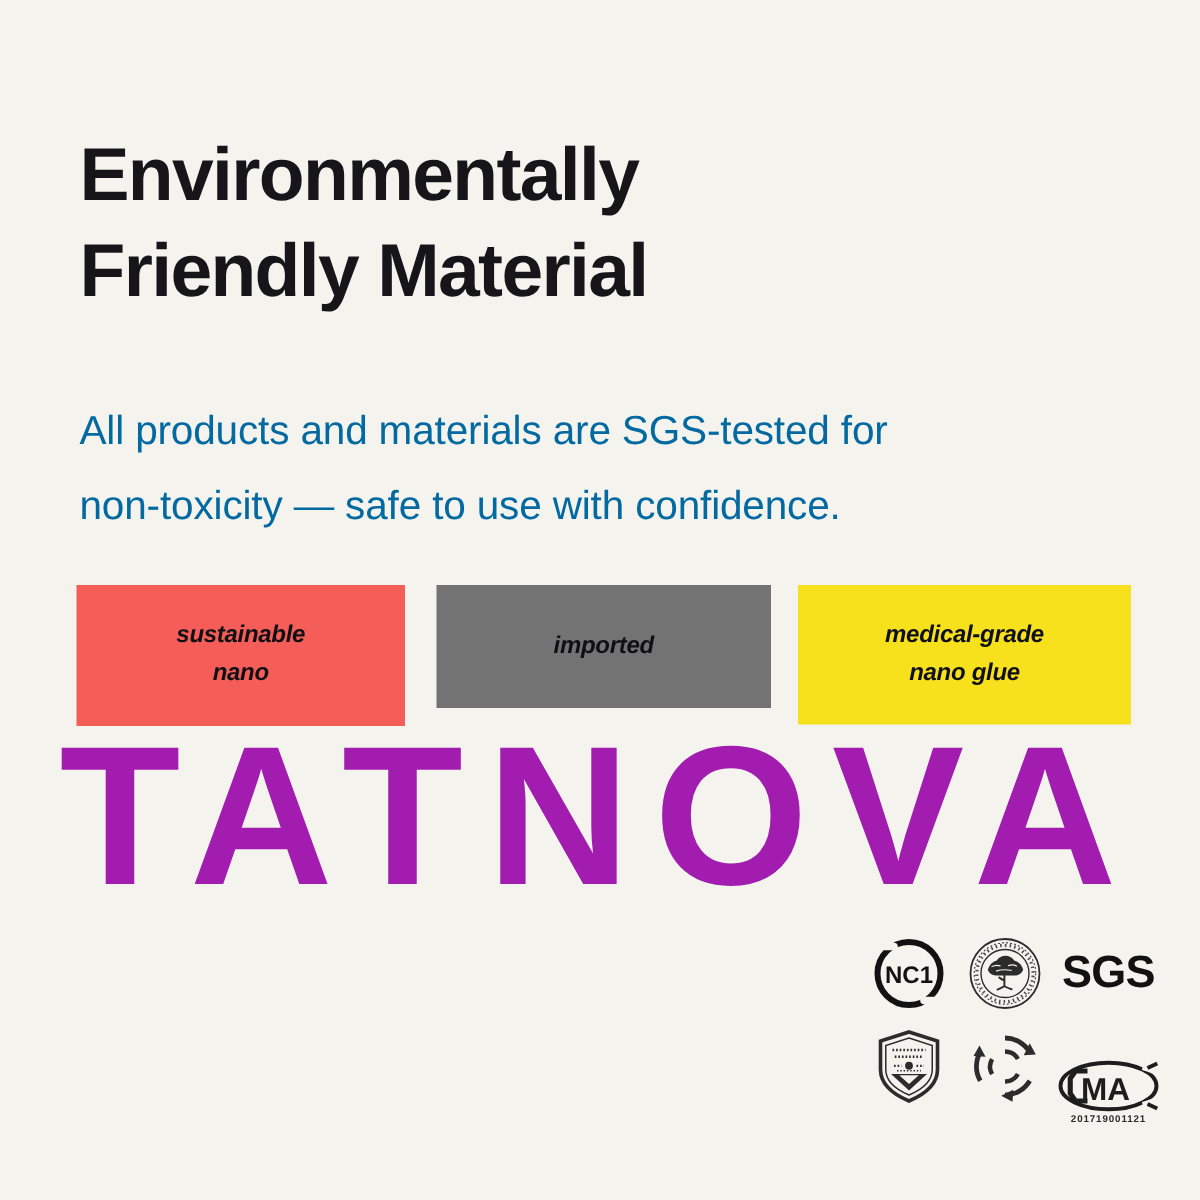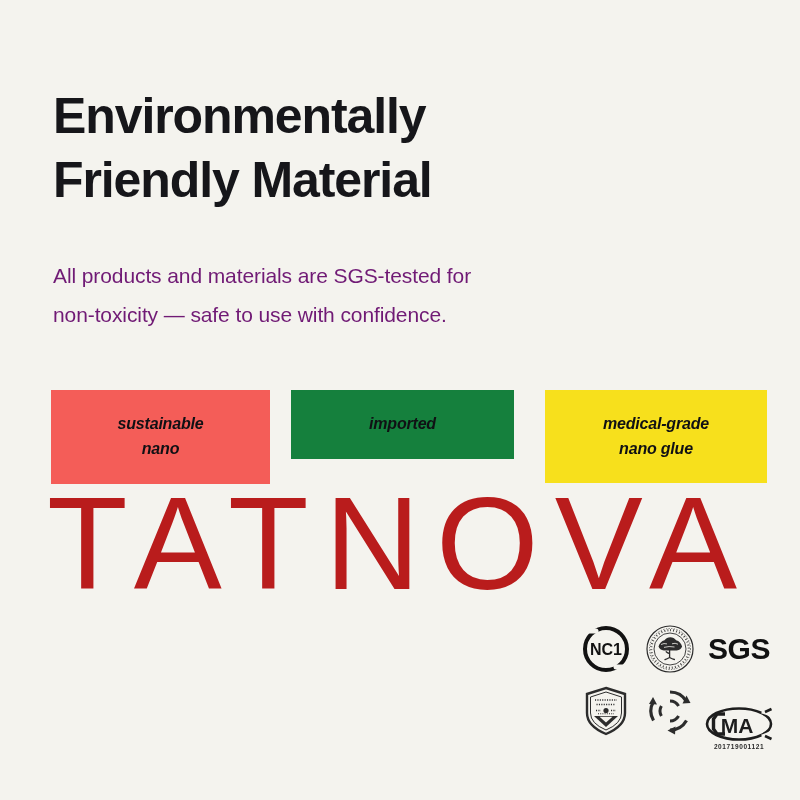--- a/index.html
+++ b/index.html
@@ -24,25 +24,25 @@
   }
 
   
   .watermark {
     position: absolute;
     left: 0;
     right: 0;
     top: 478px;
     text-align: center;
     font-family: "Liberation Sans", sans-serif;
-    font-weight: 400;
+    font-weight: 700;
     font-size: 132px;
     letter-spacing: 16px;
     line-height: 1;
-    color: #b91c1c;
+    color: #a21caf;
     user-select: none;
     white-space: nowrap;
     z-index: 0;
   }
 
   
   .headline {
     position: absolute;
     left: 53px;
     top: 50px;
@@ -60,24 +60,24 @@
   }
 
   
   .subtitle {
     position: absolute;
     left: 53px;
     top: 236px;
     width: 600px;
     font-family: "Liberation Sans", sans-serif;
     font-weight: 400;
-    font-size: 21px;
+    font-size: 27px;
     line-height: 1.85;
     letter-spacing: -0.1px;
-    color: #701a75;
+    color: #0369a1;
     z-index: 2;
   }
   .subtitle .sub-line {
     display: block;
   }
 
   
   .badge-row {
     position: absolute;
     left: 51px;
@@ -103,22 +103,22 @@
   }
   .badge .badge-text {
     display: block;
   }
   .badge .badge-l1,
   .badge .badge-l2 {
     display: block;
   }
 
   .badge-0 { left: 0px;   width: 219px; height: 94px; background: #f45d58; }
-  .badge-1 { left: 240px; width: 223px; height: 69px; background: #15803d; }
-  .badge-2 { left: 494px; width: 222px; height: 93px; background: #f7e01c; }
+  .badge-1 { left: 240px; width: 223px; height: 82px; background: #737373; }
+  .badge-2 { left: 481px; width: 222px; height: 93px; background: #f7e01c; }
 
   
   .certs {
     position: absolute;
     left: 575px;
     top: 618px;
     width: 200px;
     z-index: 3;
   }
   .cert-row {

